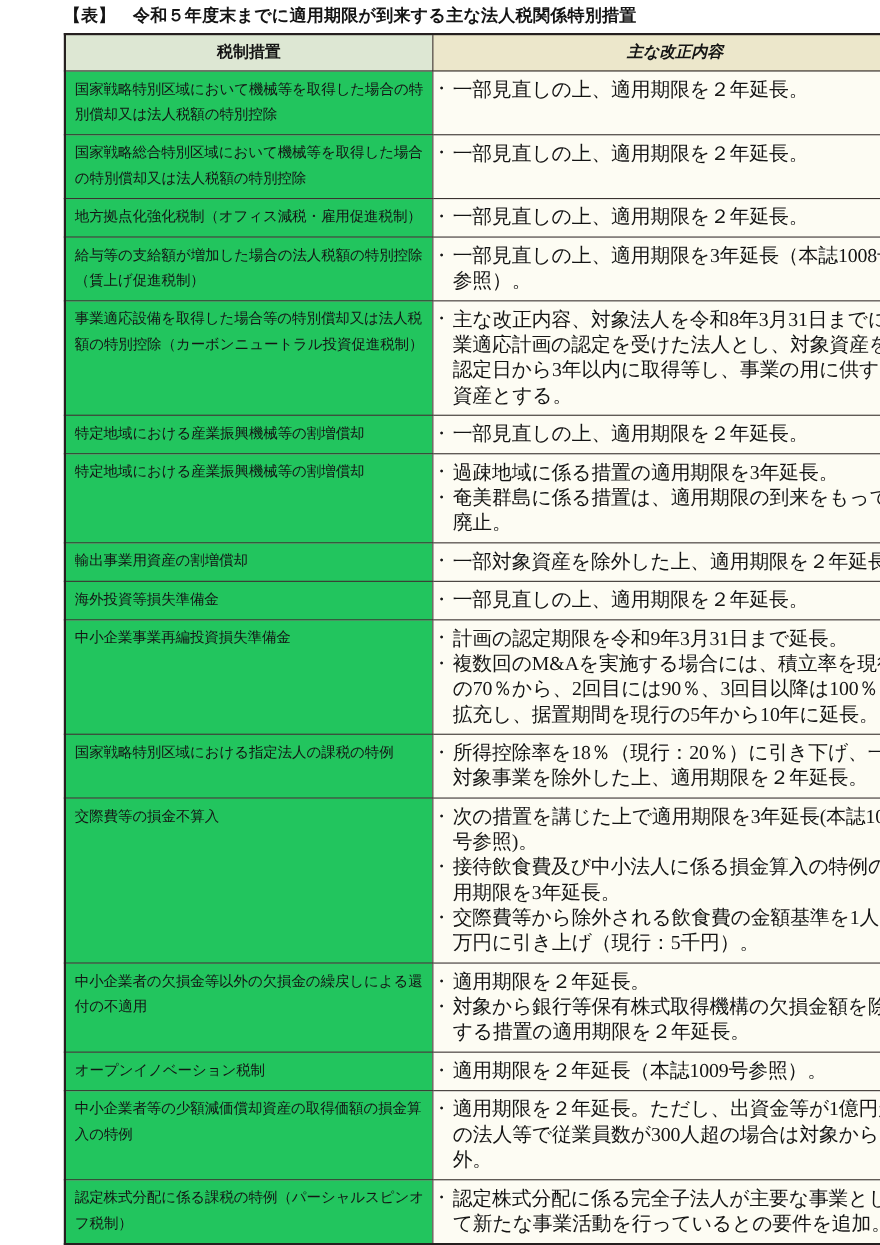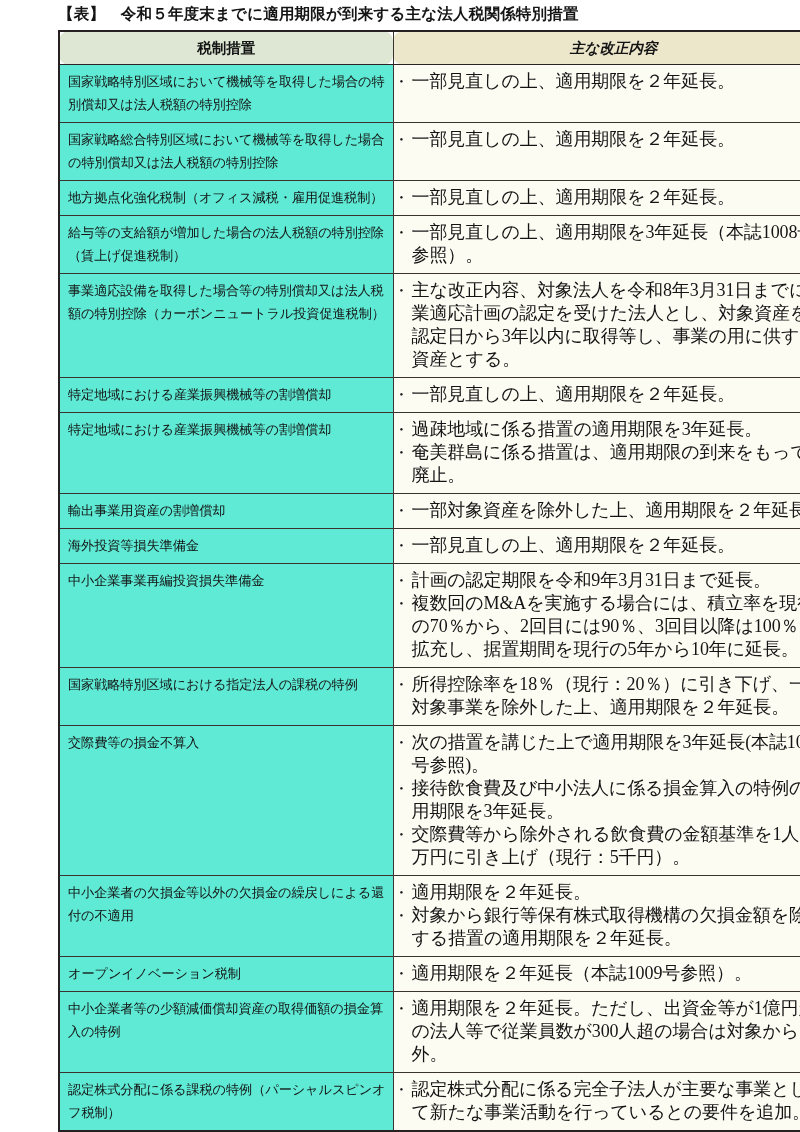--- a/index.html
+++ b/index.html
@@ -54,27 +54,26 @@
   }
   .tax-table thead th {
     border-bottom: 1.5px solid #2b2422;
     text-align: center;
     font-weight: 700;
     font-family: "DejaVu Sans", "Liberation Sans", sans-serif;
     font-size: 14.5px;
     height: 32px;
     line-height: 32px;
     padding: 0 4px;
-    border-radius: 10px;
   }
   th.head-measure { background: #dde7d3; }
   th.head-content { background: #ece7cb; font-style: italic; }
 
   td.cell-measure {
-    background: #5eead4;
+    background: #22c55e;
     font-family: "DejaVu Sans", "Liberation Sans", sans-serif;
     font-size: 13.2px;
     line-height: 23px;
     padding: 5px 6px 6px 8px;
     letter-spacing: -0.1px;
   }
   td.cell-content {
     background: #fdfcf3;
     padding: 5px 8px 6px 6px;
   }

